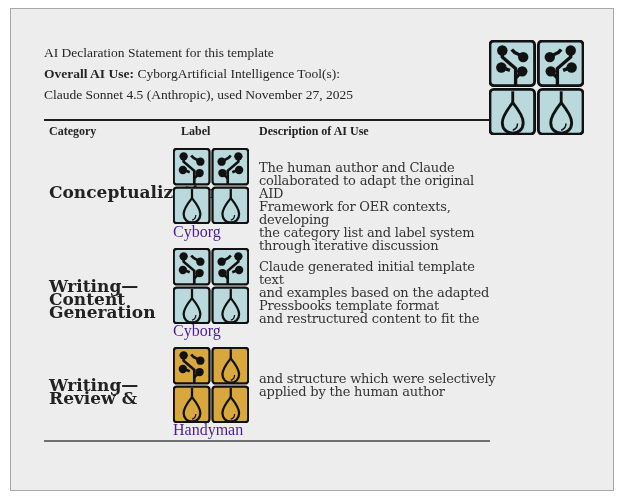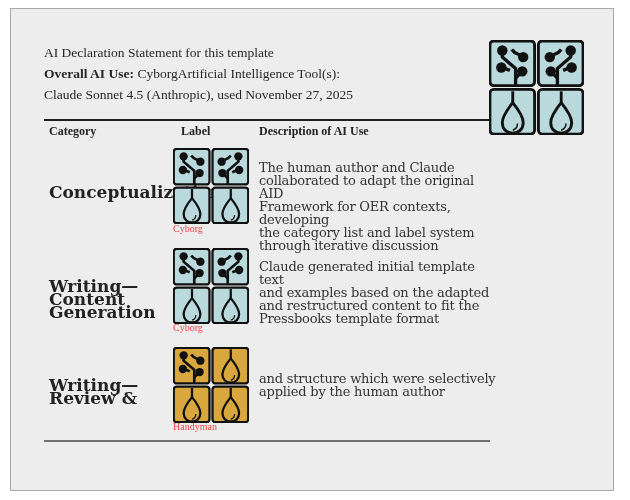--- a/index.html
+++ b/index.html
@@ -10,21 +10,21 @@
   .intro { position:absolute; left:44px; top:42px; font-size:13.5px; line-height:21px;
            font-family:"Liberation Serif","DejaVu Serif",serif; color:#262626; }
   .intro b { font-weight:bold; }
   .big-icon { position:absolute; left:489px; top:40px; width:95px; height:95px; }
   .rule-top { position:absolute; left:44px; top:119px; width:446px; height:1.5px; background:#1e1e1e; }
   .rule-bot { position:absolute; left:44px; top:440px; width:446px; height:2px; background:#707070; }
   .th { position:absolute; top:124px; font-size:12px; font-weight:bold; color:#222;
         font-family:Liberation Serif, serif; }
   .cat { position:absolute; left:49px; font-size:17px; font-weight:bold; line-height:13px; color:#222; width:115px; }
   .lab-icon { position:absolute; left:173px; width:76px; height:76px; }
-  .lab-text { position:absolute; left:173px; font-size:10px; color:#ef4444;
+  .lab-text { position:absolute; left:173px; font-size:16px; color:#4c1d95;
               font-family:"Liberation Serif","DejaVu Serif",serif; }
   .desc { position:absolute; left:259px; font-size:13px; line-height:13px; color:#333; width:240px;
           font-family:"DejaVu Serif",serif; letter-spacing:-0.2px; }
   svg { display:block; }
 </style>
 </head>
 <body>
 
 <div class="panel"></div>
 
@@ -129,22 +129,22 @@
       </g>
     <g transform="translate(52,52)">
         <use href="#drop"></use>
       </g>
   </svg>
 </div>
 <div class="lab-text" style="top:322px">Cyborg</div>
 <div class="desc" style="top:260px">
   <div>Claude generated initial template text</div>
   <div>and examples based on the adapted</div>
+  <div>Pressbooks template format</div>
   <div>and restructured content to fit the</div>
-  <div>Pressbooks template format</div>
 </div>
 
 <div class="cat" style="top:379px">
   <div>Writing—Review &amp;</div>
 </div>
 <div class="lab-icon" style="top:347px">
   <svg viewBox="0 0 100 100" width="76" height="76">
     <rect x="1" y="1" width="47" height="47" rx="4" fill="#d8a73d" stroke="#111" stroke-width="3"></rect>
     <rect x="52" y="1" width="47" height="47" rx="4" fill="#d8a73d" stroke="#111" stroke-width="3"></rect>
     <rect x="1" y="52" width="47" height="47" rx="4" fill="#d8a73d" stroke="#111" stroke-width="3"></rect>

